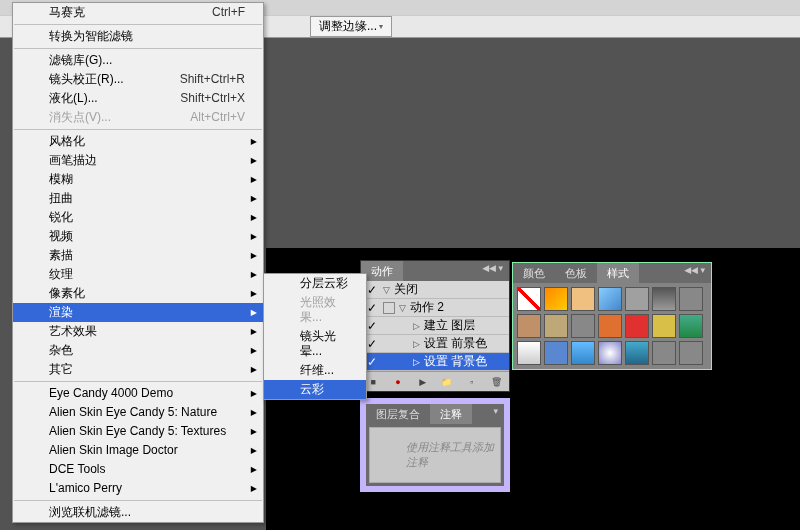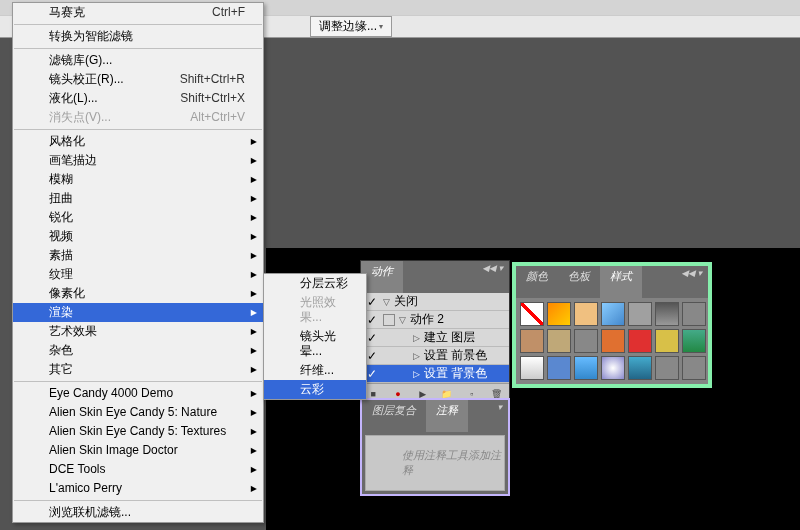--- a/index.html
+++ b/index.html
@@ -21,40 +21,40 @@
 .menu-item.has-sub::after { content: "▶"; font-size: 8px; position: absolute; right: 6px; }
 .menu-sep { height: 1px; background: #c0c0c0; margin: 2px 1px; }
 .shortcut { color: #333; }
 .menu-item.disabled .shortcut { color: #a0a0a0; }
 
 
 .submenu { position: absolute; top: 273px; left: 263px; width: 104px; background: #f0f0f0; border: 1px solid #999; box-shadow: 2px 2px 4px rgba(0,0,0,0.3); z-index: 101; }
 
 
 .panel-group { position: absolute; top: 260px; left: 360px; width: 150px; background: #6a6a6a; border: 1px solid #333; z-index: 50; }
-.panel-tabs { display: flex; background: #6a6a6a; height: 32px; font-style: italic; }
+.panel-tabs { display: flex; background: #6a6a6a; height: 20px; }
 .panel-tab { padding: 3px 10px; color: #ddd; font-size: 11px; }
 .panel-tab.active { background: #838383; color: #fff; }
 .panel-collapse { margin-left: auto; color: #ccc; padding: 2px 6px; font-size: 9px; }
 .panel-body { background: #d8d8d8; }
 .action-row { display: flex; align-items: center; padding: 1px 4px; border-bottom: 1px solid #bbb; height: 18px; gap: 4px; }
 .action-row.highlighted { background: #3468d8; color: #fff; }
 .action-checkmark { width: 14px; text-align: center; }
 .action-square { width: 12px; height: 12px; border: 1px solid #888; }
 .action-tree-icon { font-size: 9px; color: #555; }
 .action-row.highlighted .action-tree-icon { color: #fff; }
 .action-controls { display: flex; background: #c8c8c8; height: 20px; align-items: center; justify-content: space-around; border-top: 1px solid #999; }
 .action-ctrl-btn { width: 14px; height: 14px; display: flex; align-items: center; justify-content: center; font-size: 9px; color: #444; }
 
 
-.panel-group2 { position: absolute; top: 398px; left: 360px; width: 150px; background: #6a6a6a; border: 2px solid #c4b5fd; z-index: 50; }
+.panel-group2 { position: absolute; top: 398px; left: 360px; width: 150px; background: #6a6a6a; border: 6px solid #c4b5fd; z-index: 50; }
 .comp-placeholder { background: #c8c8c8; height: 56px; display: flex; align-items: center; justify-content: center; color: #888; font-style: italic; font-size: 11px; border: 1px solid #aaa; margin: 3px; padding-left: 36px; }
 
 
-.styles-panel { position: absolute; top: 262px; left: 512px; width: 200px; background: #6a6a6a; border: 4px solid #86efac; z-index: 50; }
+.styles-panel { position: absolute; top: 262px; left: 512px; width: 200px; background: #6a6a6a; border: 1px solid #86efac; z-index: 50; }
 .swatch-grid { background: #838383; padding: 4px; display: grid; grid-template-columns: repeat(7, 24px); gap: 3px; }
 .swatch { width: 24px; height: 24px; border: 1px solid #555; background: #888; }
 .swatch.none { background: #fff linear-gradient(45deg, transparent 45%, red 45%, red 55%, transparent 55%); }
 
 </style>
 </head>
 <body>
 
 <div class="topbar">
   <div class="topbar-inner">

